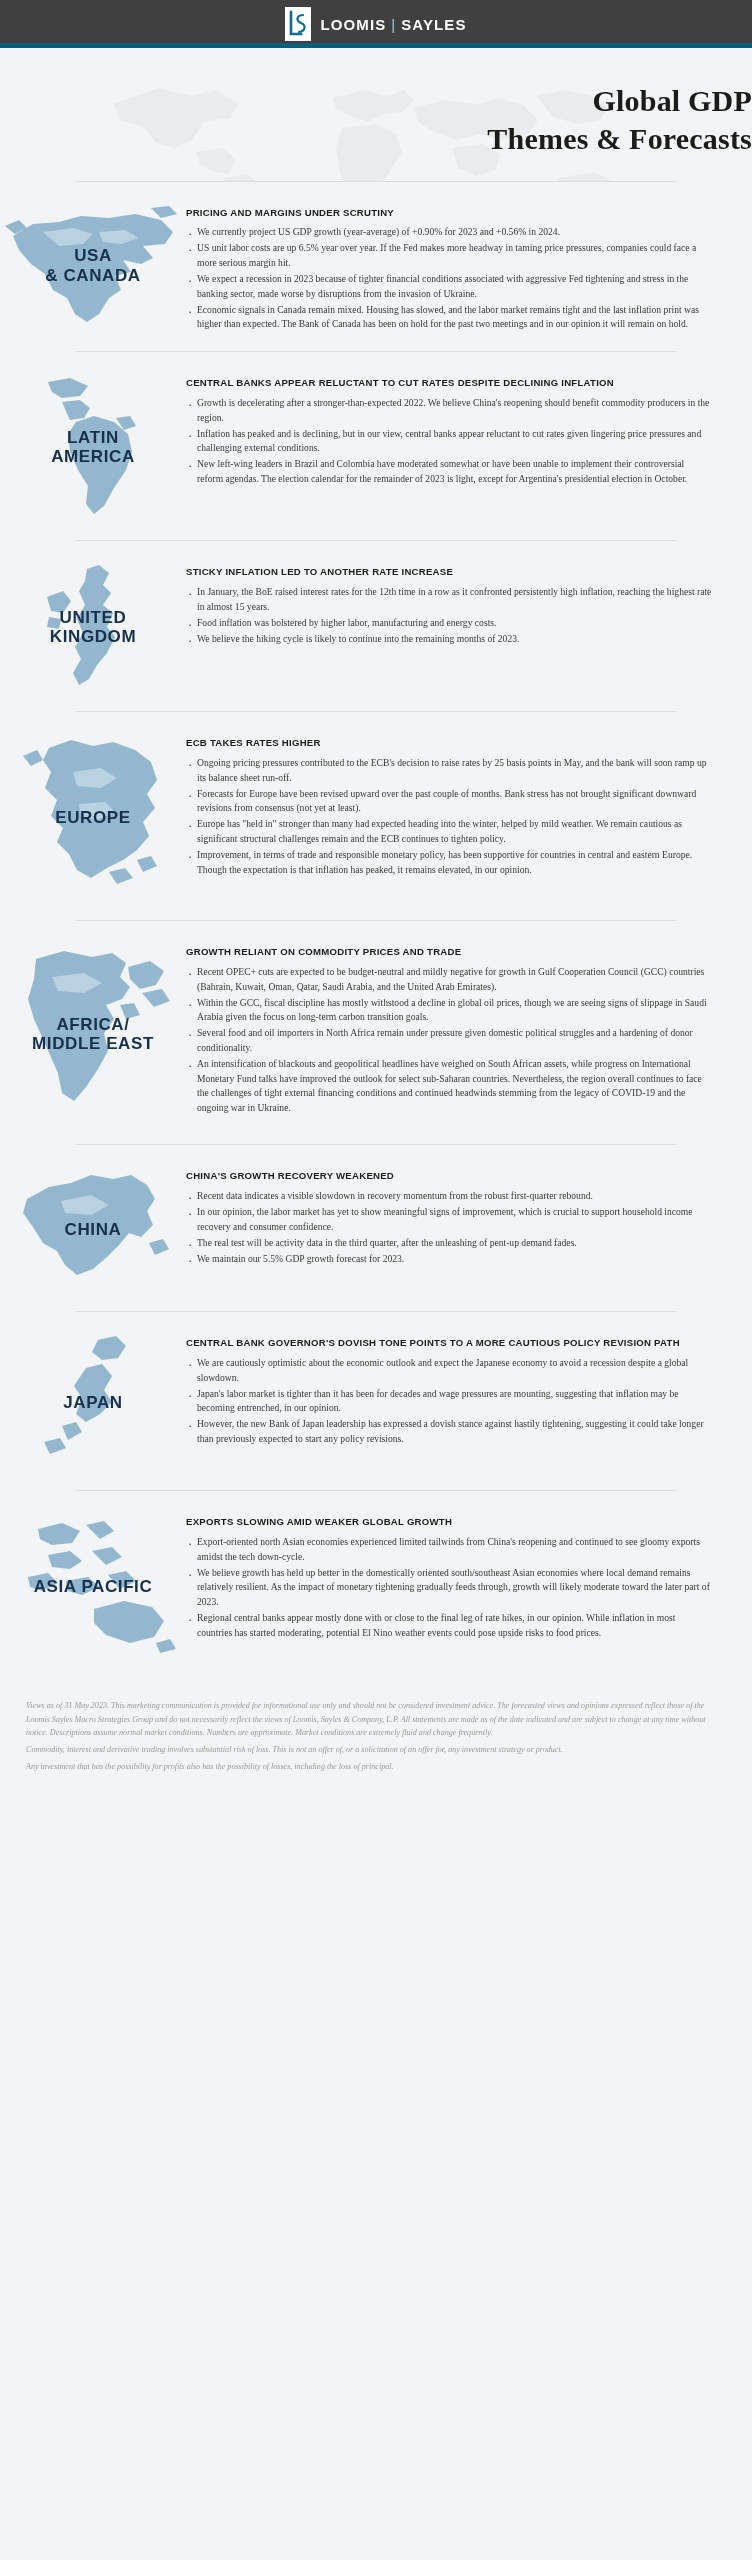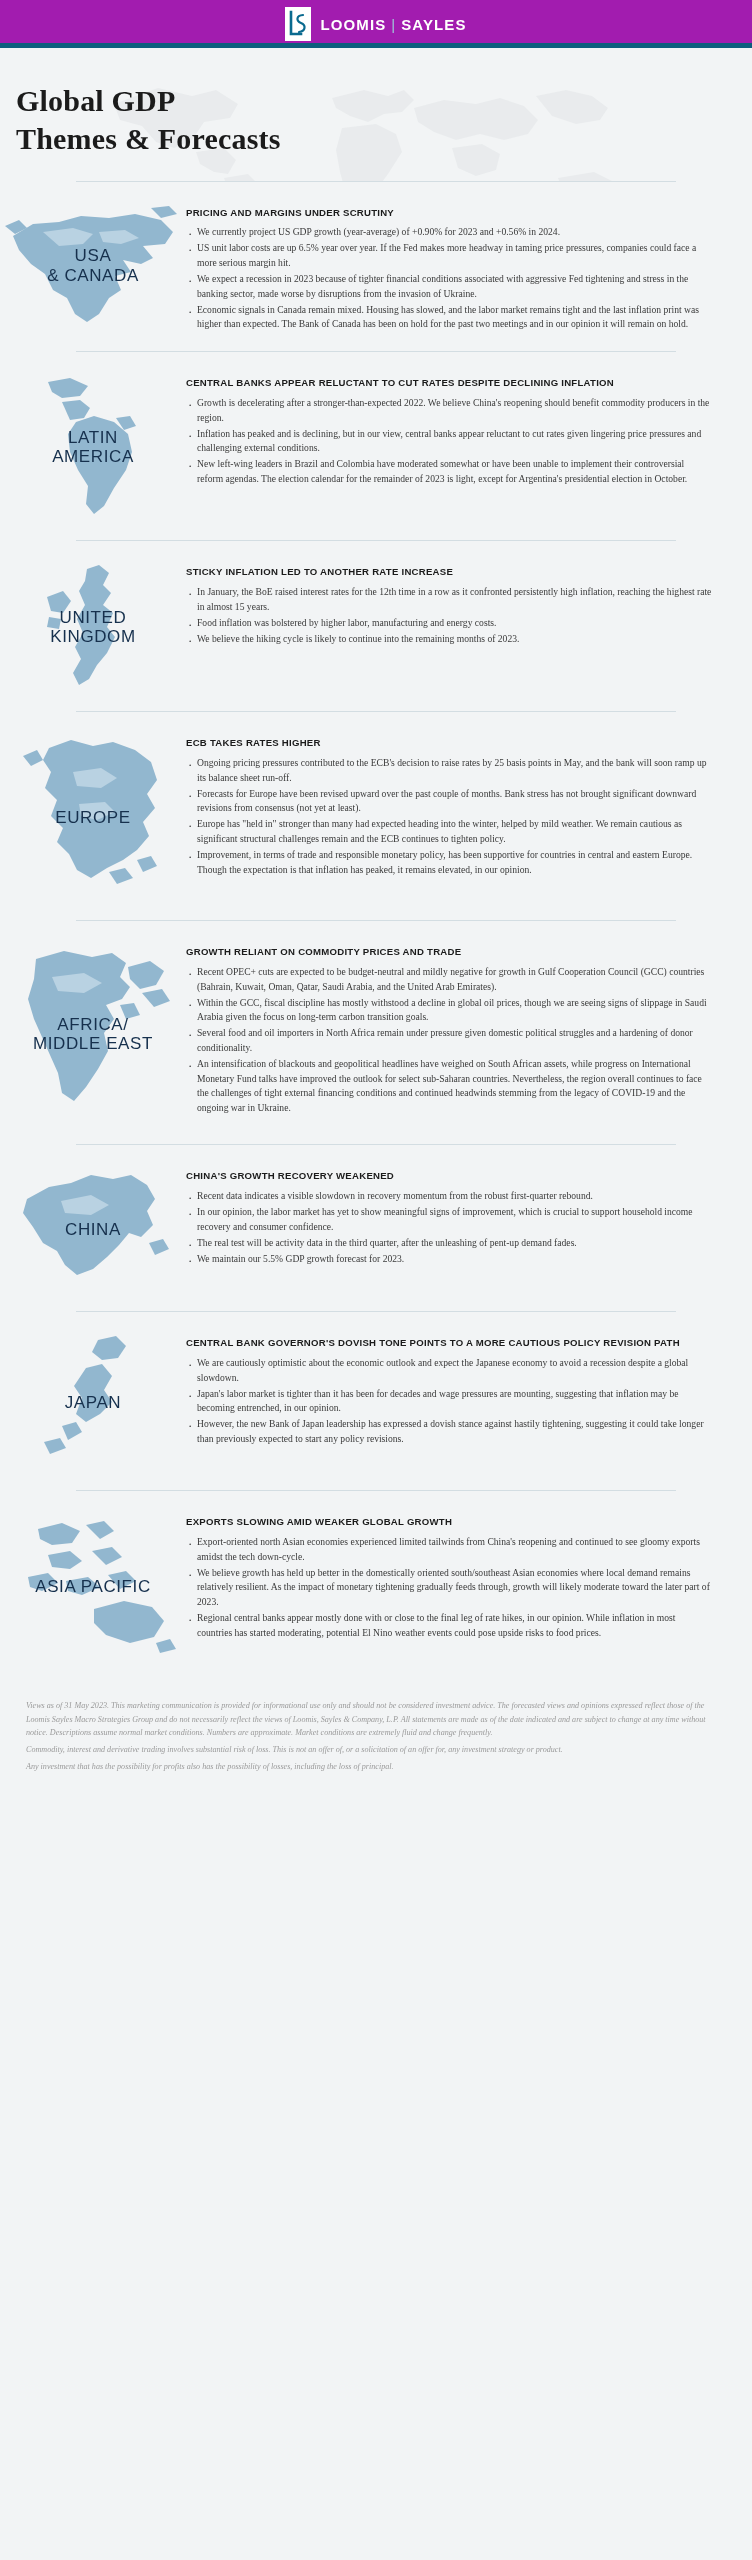--- a/index.html
+++ b/index.html
@@ -7,21 +7,21 @@
   body {
     width: 752px;
     background: #f2f4f5;
     font-family: "Liberation Sans", sans-serif;
     color: #2b2b2b;
   }
 
   
   .header-bar {
     height: 48px;
-    background: #a21caf;
+    background: #404040;
     display: flex;
     align-items: center;
     justify-content: center;
     position: relative;
   }
   .header-bar::after {
     content: "";
     position: absolute;
     left: 0; right: 0; bottom: 0;
     height: 5px;
@@ -44,22 +44,22 @@
   .logo-text .divider {
     display: inline-block;
     margin: 0 5px;
     color: #9fc6d8;
     font-weight: 400;
   }
 
   
   .title-block {
     position: relative;
-    padding: 34px 16px 22px;
-    text-align: left;
+    padding: 34px 0 22px;
+    text-align: right;
     overflow: hidden;
   }
   .world-map-bg {
     position: absolute;
     top: 8px; left: 50%;
     transform: translateX(-50%);
     width: 560px; height: 190px;
     opacity: 0.55;
     pointer-events: none;
   }
@@ -93,21 +93,21 @@
     align-items: center;
     justify-content: center;
     min-height: 120px;
   }
   .region-visual svg { display: block; }
   .region-label {
     position: absolute;
     left: 0; right: 0;
     text-align: center;
     font-size: 17px;
-    font-weight: 400;
+    font-weight: 700;
     color: #16304d;
     letter-spacing: 0.6px;
     line-height: 1.14;
     text-transform: uppercase;
   }
 
   .region-body {
     flex: 1;
     padding-right: 40px;
     padding-top: 4px;

